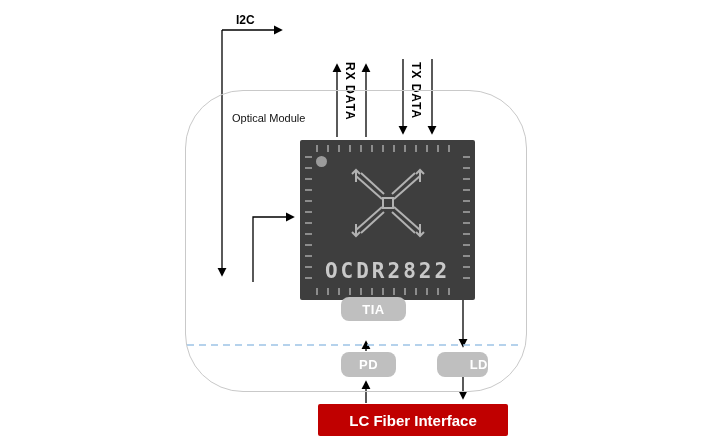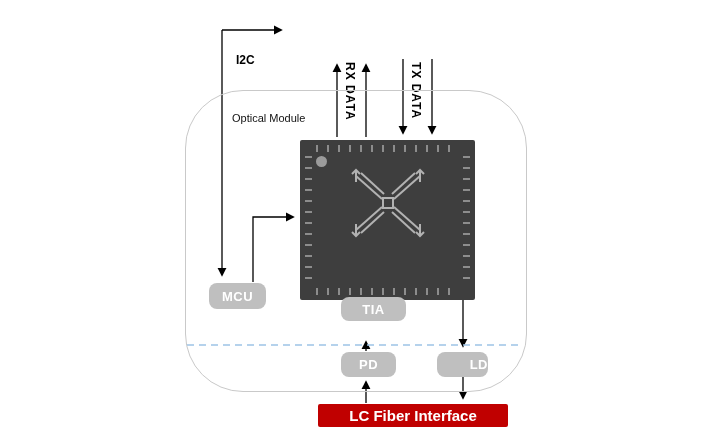--- a/index.html
+++ b/index.html
@@ -17,21 +17,21 @@
   }
 
   
   .module{
     left:185px;top:90px;width:340px;height:300px;
     border:1.6px solid #c9c9c9;border-radius:58px;background:transparent;
   }
   .module-label{left:232px;top:112px;font-size:11px;color:#111;}
 
   
-  .i2c{left:236px;top:13px;font-size:12px;font-weight:bold;color:#000;margin-top:40px;}
+  .i2c{left:236px;top:13px;font-size:12px;font-weight:bold;color:#000;}
   .vlabel{
     writing-mode:vertical-rl;font-size:12px;font-weight:bold;color:#000;
     letter-spacing:1px;
   }
   .rx{left:343px;top:62px;}
   .tx{left:409px;top:62px;}
 
   
   .chip{
     left:300px;top:140px;width:175px;height:160px;background:#3e3e3e;
@@ -61,21 +61,21 @@
     letter-spacing:.5px;
   }
   .mcu{left:209px;top:283px;width:57px;height:26px;}
   .tia{left:341px;top:297px;width:65px;height:24px;text-align:right;}
   .power{left:205px;top:352px;width:76px;height:25px;}
   .pd{left:341px;top:352px;width:55px;height:25px;}
   .ld{left:437px;top:352px;width:51px;height:25px;justify-content:flex-end;}
 
   
   .fiber{
-    left:318px;top:404px;width:190px;height:23px;background:#c00000;
+    left:318px;top:404px;width:190px;height:32px;background:#c00000;
     color:#fff;font-weight:bold;font-size:15px;display:flex;
     align-items:center;justify-content:center;border-radius:2px;
   }
 
   .wires{left:0;top:0;pointer-events:none;}
 </style>
 </head>
 <body>
 
 <div class="stage">
@@ -138,25 +138,23 @@
           <path d="M72,65 L49,44"></path>
 
         <rect x="40" y="30" width="10" height="10"></rect>
 
         <path d="M13,2 V14 M9,6 L13,2 L17,6"></path>
         <path d="M77,2 V14 M73,6 L77,2 L81,6"></path>
         <path d="M13,56 V68 M9,64 L13,68 L17,64"></path>
         <path d="M77,56 V68 M73,64 L77,68 L81,64"></path>
       </g>
     </svg>
+    <div class="chip-name">OCDR2822</div>
   </div>
 
-  <div class="abs gbox mcu">
-    <span>MCU</span>
-  </div>
   <div class="abs gbox tia">
     <span>TIA</span>
   </div>
   <div class="abs gbox pd">
     <span>PD</span>
   </div>
   <div class="abs gbox ld">
     <span>LD</span>
   </div>
 

